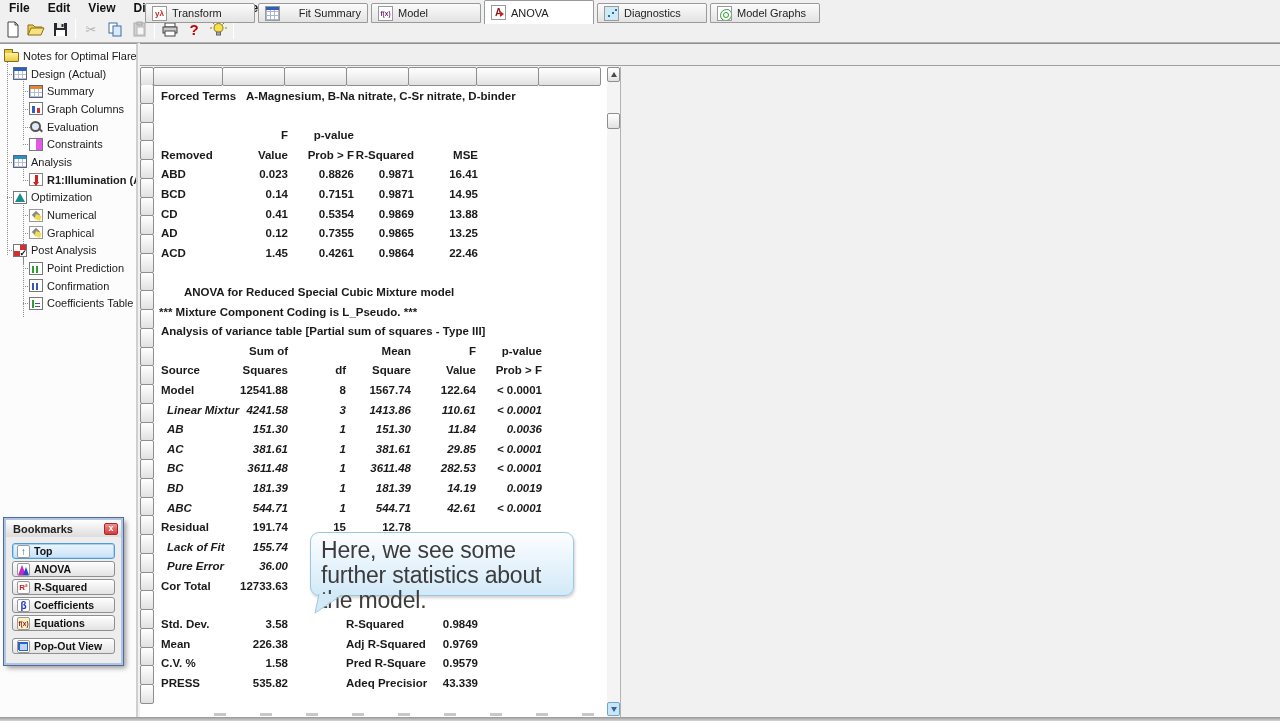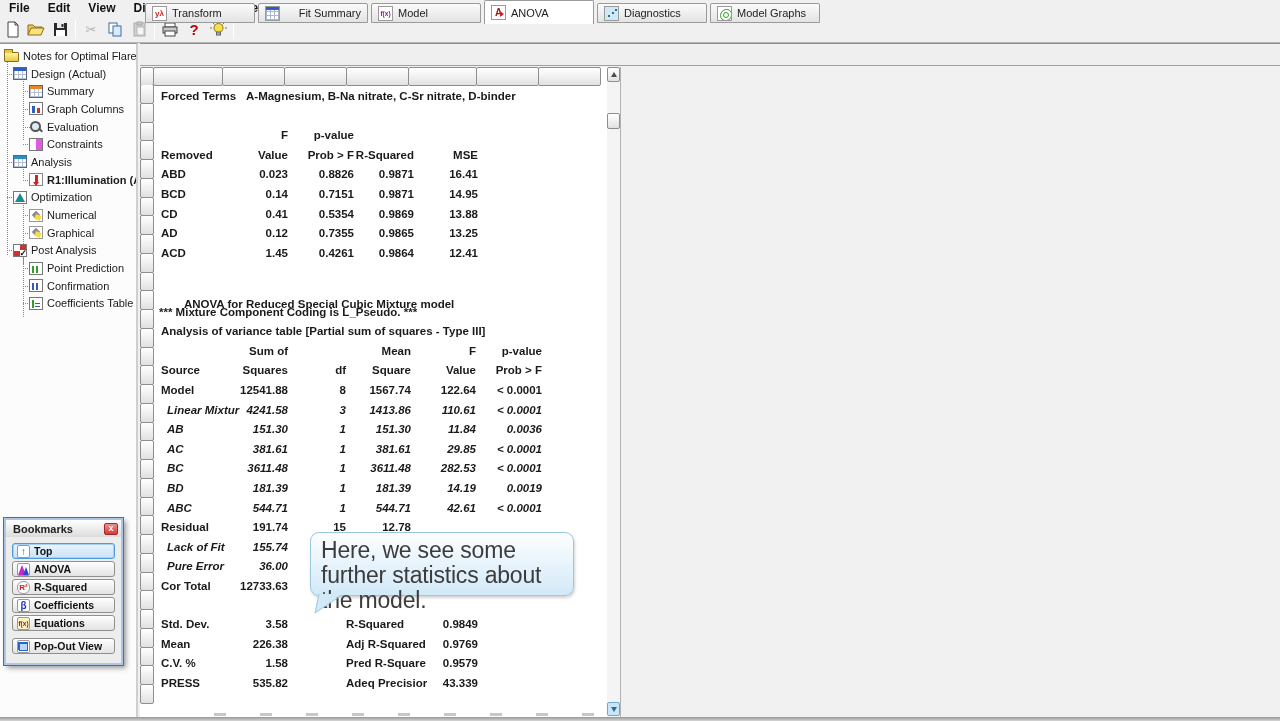--- a/index.html
+++ b/index.html
@@ -77,21 +77,21 @@
   .bm-btn{height:16px;margin-bottom:2px;border:1px solid #8F8F8F;border-radius:3px;
     background:linear-gradient(#FEFEFE,#E3E3E3);display:flex;align-items:center;gap:4px;
     padding:0 4px;font-size:10.5px;font-weight:700;color:#111;box-shadow:inset 0 1px 0 #fff;}
   .bm-btn.sel{border-color:#4E9ADF;background:linear-gradient(#ECF5FD,#C9E2F8);box-shadow:inset 0 0 0 1px #A9D1F1;}
   .bm-btn.gap{margin-top:7px;}
   .bi{width:13px;height:13px;border:1px solid #9A9A9A;border-radius:2px;background:#fff;flex:none;
     display:flex;align-items:center;justify-content:center;font-size:8px;font-weight:700;position:relative;overflow:hidden;}
   .bi-top{color:#0A6E78;font-size:10px;}
   .bi-peaks::before{content:"";position:absolute;left:0;bottom:0;border-left:4px solid transparent;border-right:4px solid transparent;border-bottom:10px solid #C928C9;}
   .bi-peaks::after{content:"";position:absolute;left:5px;bottom:0;border-left:3px solid transparent;border-right:3px solid transparent;border-bottom:8px solid #2845D0;}
-  .bi-r2{color:#D02020;border-radius:6px;}
+  .bi-r2{color:#D02020;}
   .bi-beta{color:#2038C8;font-size:10px;}
   .bi-fx{color:#8A2020;font-size:6.5px;background:#FBF3C4;}
   .bi-pop::before{content:"";position:absolute;right:1px;top:1px;width:8px;height:6px;border:1px solid #2B62C8;background:#fff;}
   .bi-pop::after{content:"";position:absolute;left:1px;bottom:1px;width:7px;height:6px;border:1px solid #2B62C8;background:#BDD7F2;}
 
   
   .tabstrip{position:absolute;left:140px;top:43px;width:1140px;height:23px;background:#EFEFEF;
     border-top:1px solid #8E8E8E;}
   .tabline{position:absolute;left:140px;top:65px;width:1140px;height:1px;background:#A0A0A0;}
   .tab{position:absolute;top:3px;height:20px;width:110px;background:linear-gradient(#FBFBFB,#E3E3E3);
@@ -456,24 +456,24 @@
     <span class="cl t1a ra">0.12</span>
     <span class="cl t1b ra">0.7355</span>
     <span class="cl t1c ra">0.9865</span>
     <span class="cl t1d ra">13.25</span>
   </div>
   <div class="r" style="top:158px;">
     <span class="cl x-label">ACD</span>
     <span class="cl t1a ra">1.45</span>
     <span class="cl t1b ra">0.4261</span>
     <span class="cl t1c ra">0.9864</span>
-    <span class="cl t1d ra">12.41</span>
-  </div>
-
-  <div class="r" style="top:197px;margin-top:12px;">
+    <span class="cl t1d ra">22.46</span>
+  </div>
+
+  <div class="r" style="top:197px;">
     <span class="cl" style="left:30px;">ANOVA for Reduced Special Cubic Mixture model</span>
   </div>
   <div class="r" style="top:217px;">
     <span class="cl" style="left:5px;">*** Mixture Component Coding is L_Pseudo. ***</span>
   </div>
   <div class="r" style="top:236px;">
     <span class="cl x-label">Analysis of variance table [Partial sum of squares - Type III]</span>
   </div>
 
   <div class="r" style="top:256px;">

